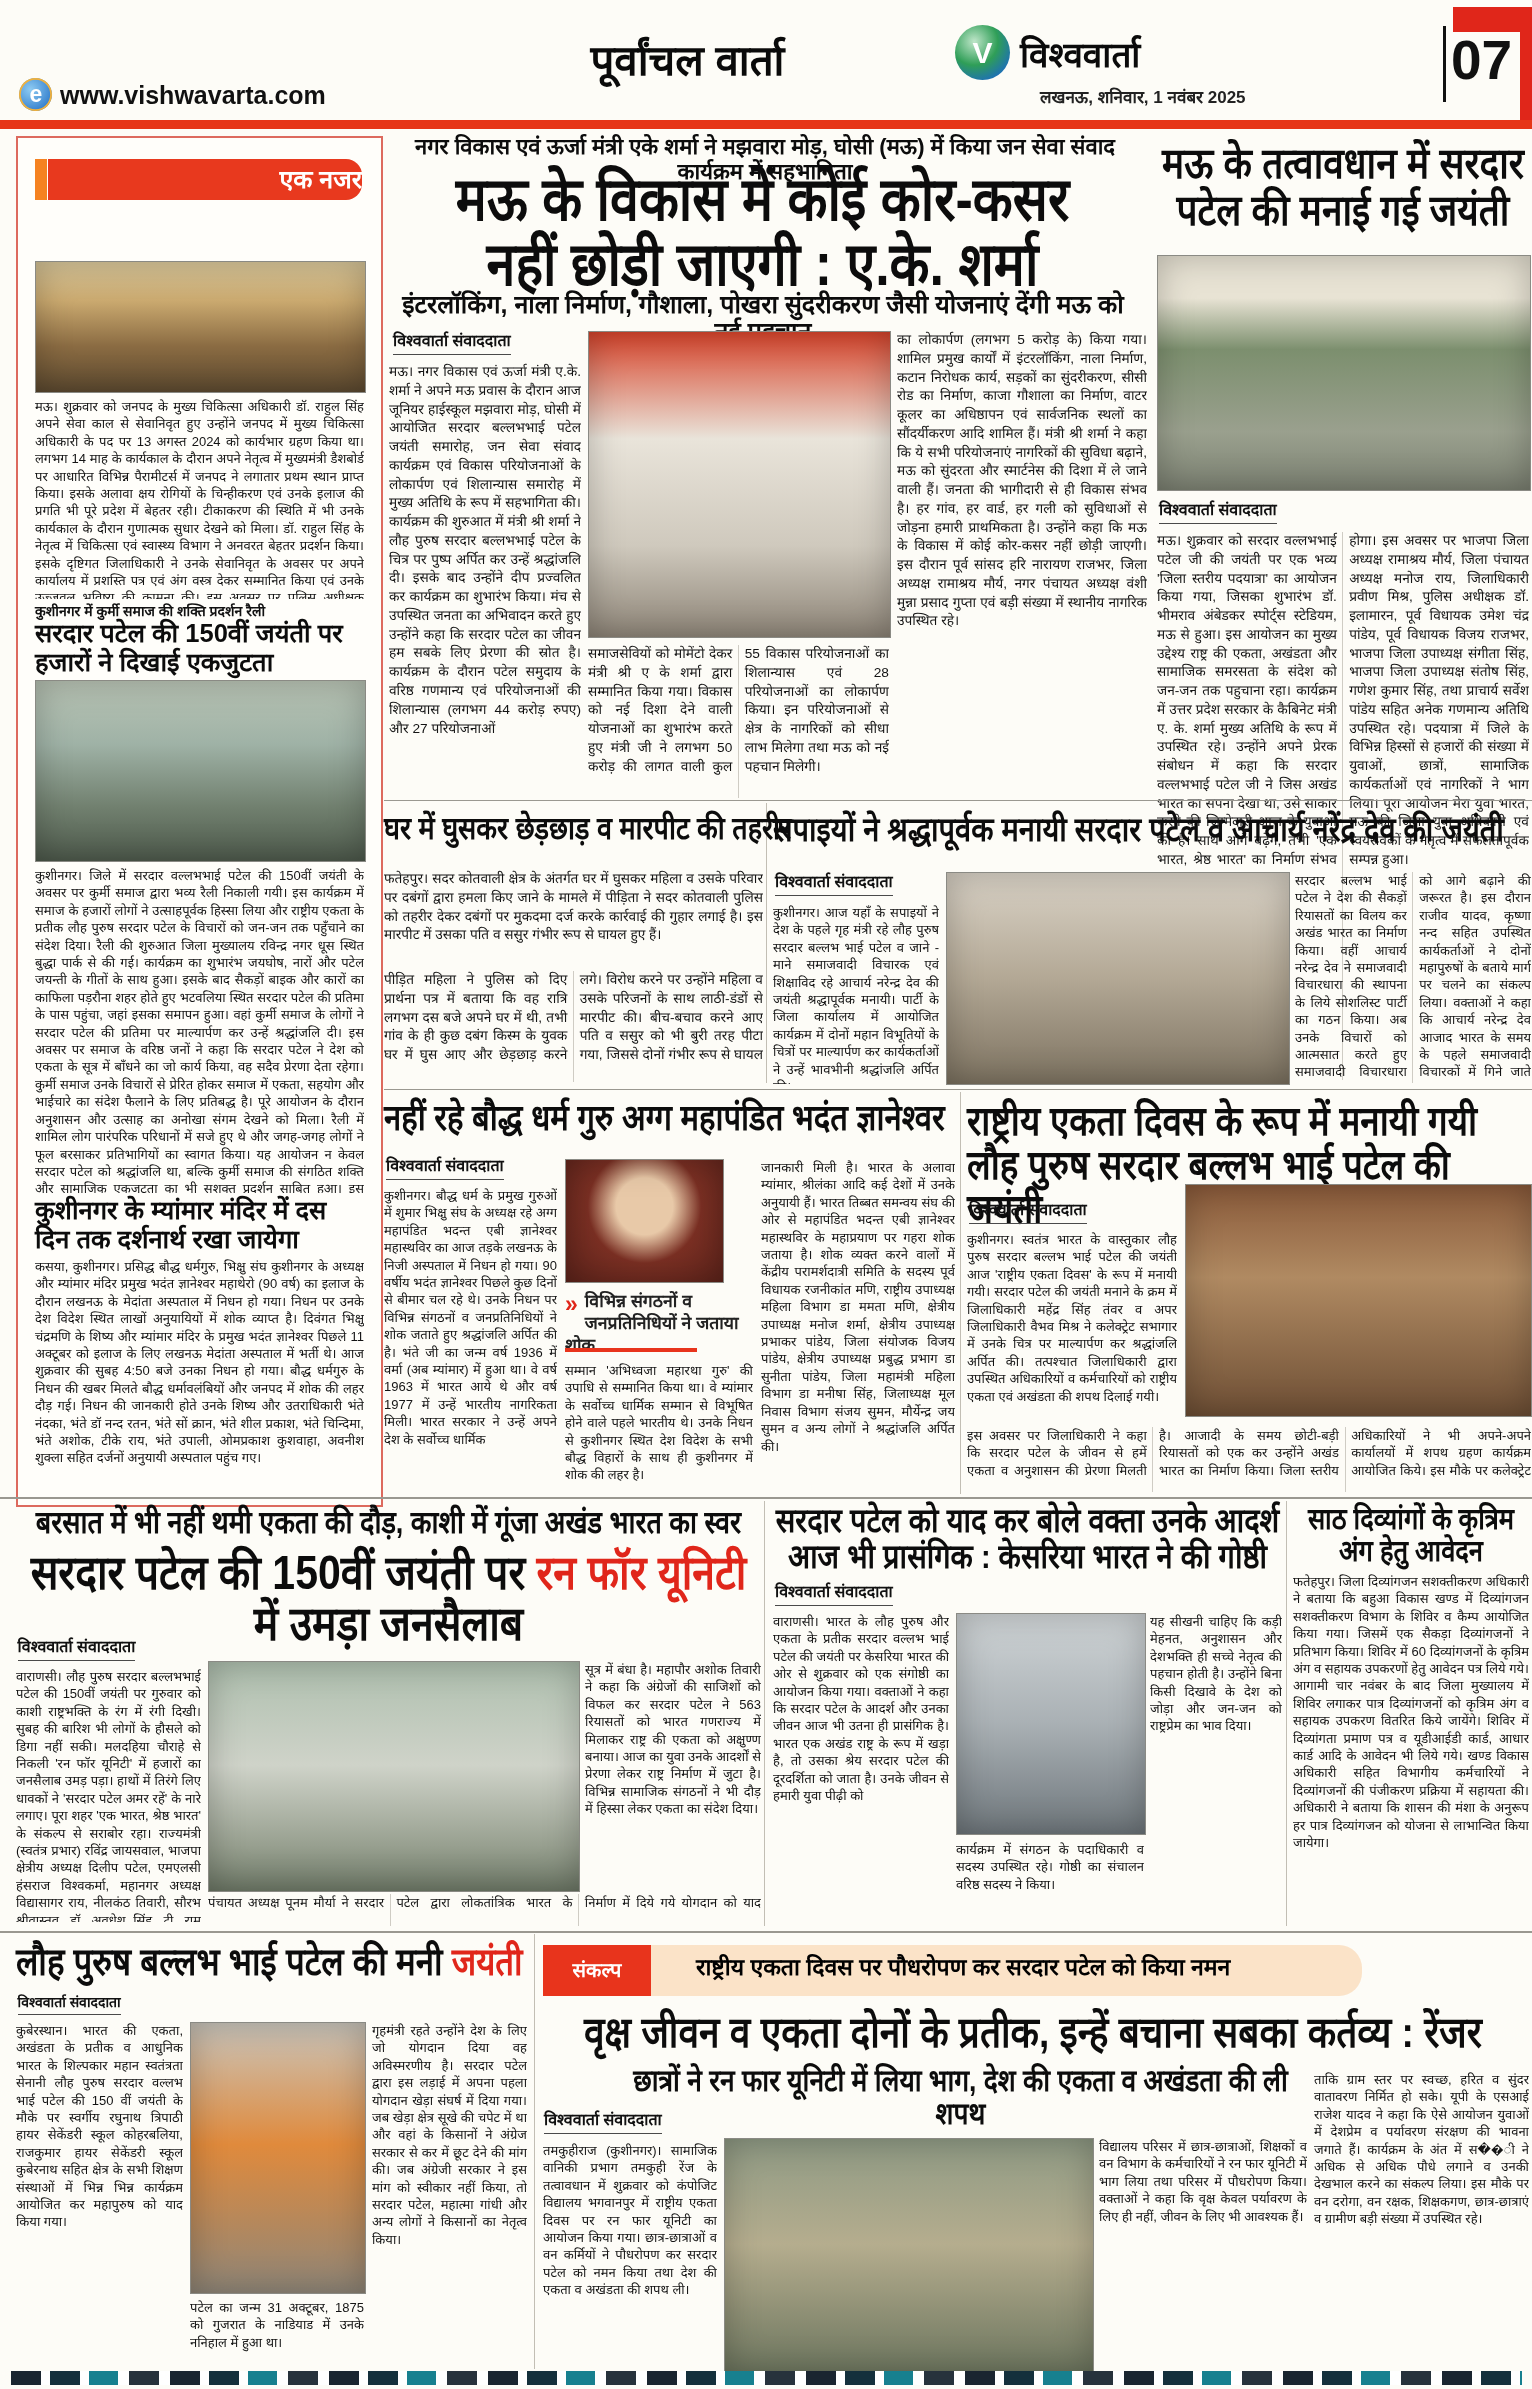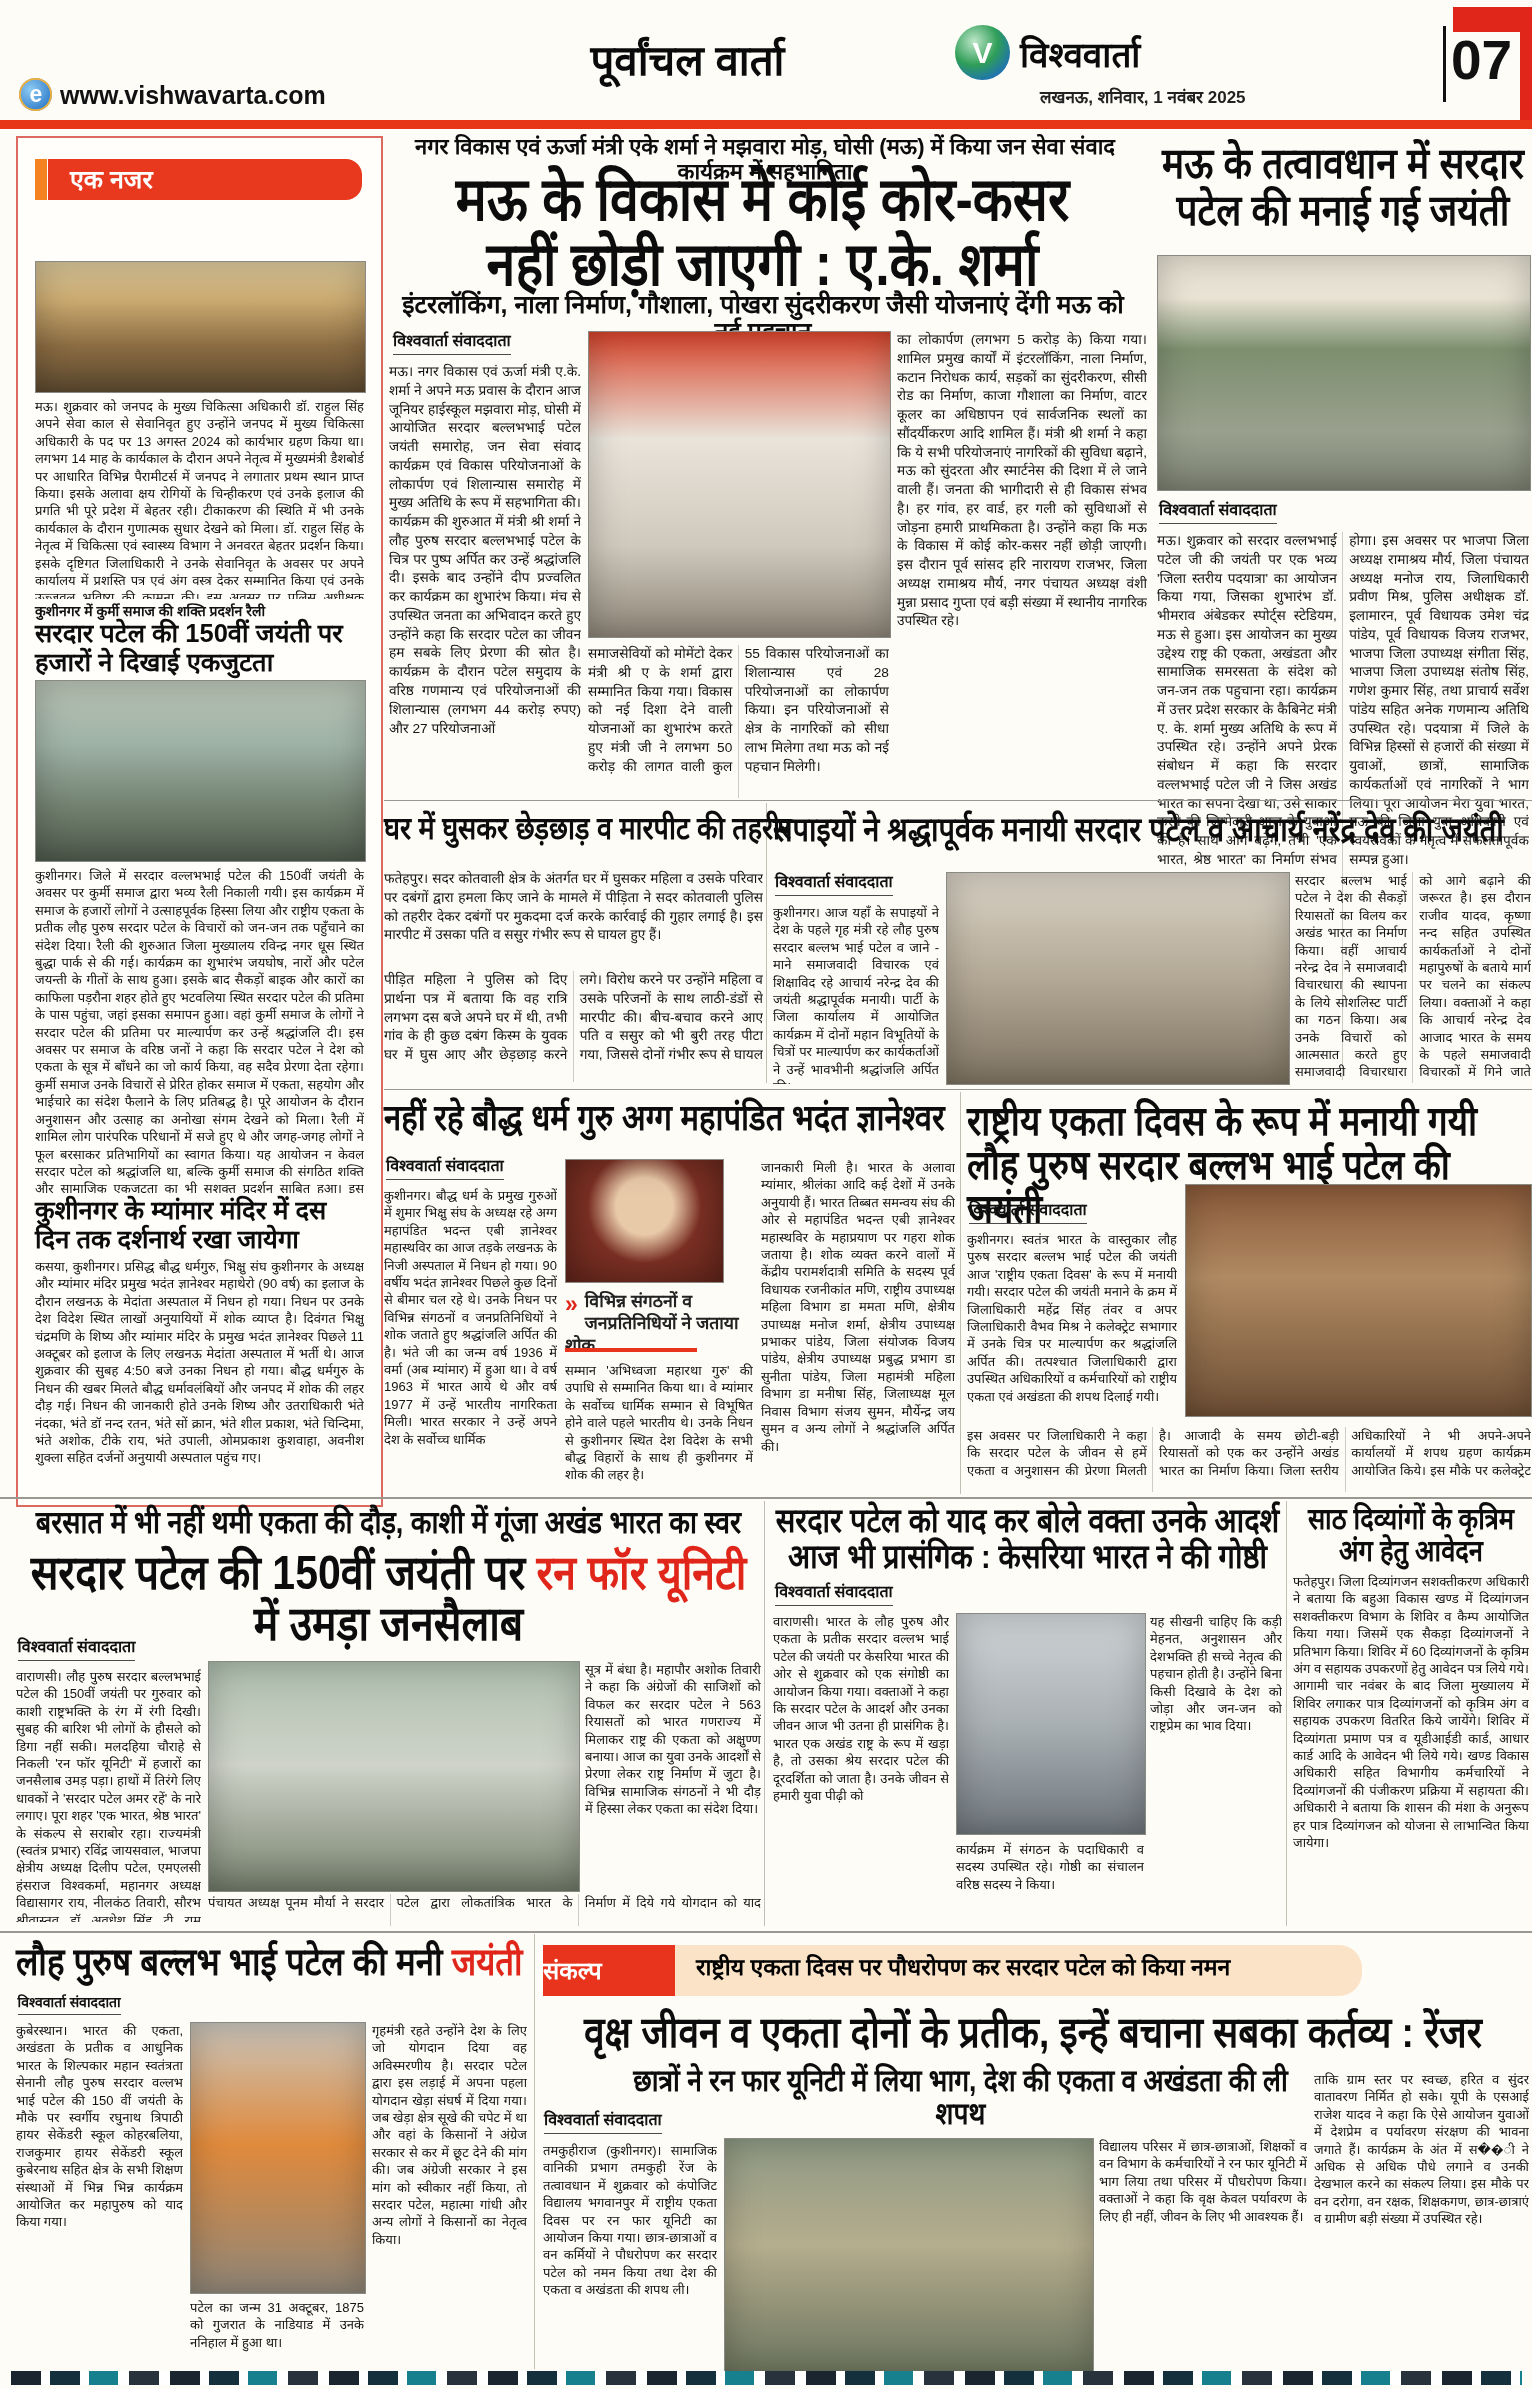--- a/index.html
+++ b/index.html
@@ -45,21 +45,21 @@
   <div class="b" style="left:1020px;top:30px;font-size:35px;font-weight:700;color:#0a0a0a;">विश्ववार्ता</div>
   <div class="b" style="left:1020px;top:85px;font-size:17px;font-weight:700;color:#222;margin-left:20px;">लखनऊ,   शनिवार, 1 नवंबर 2025</div>
   <div class="b" style="left:1443px;top:26.4px;width:2.6px;height:76px;background:#111;"></div>
   <div class="b" style="left:1453px;top:7px;width:79px;height:25px;background:#e0261a;"></div>
   <div class="b" style="left:1520px;top:7px;width:12.3px;height:116px;background:#e0261a;"></div>
   <div class="b" style="left:1451px;top:28px;font-size:55px;font-weight:700;color:#111;">07</div>
   <div class="b" style="left:0;top:120px;width:1532px;height:8.8px;background:#e63517;"></div>
 
   <div class="b" style="left:16px;top:136px;width:363px;height:1367px;border:2.6px solid #dd6a5e;background:#fffefa;"></div>
   <div class="b" style="left:35px;top:159px;width:12.3px;height:41px;background:#f58220;"></div>
-  <div class="b" style="left:48px;top:159px;width:314px;height:41px;background:#e8391e;border-radius:0 16px 16px 0;color:#fff;font-weight:700;font-size:25px;line-height:41px;padding-left:22px;box-sizing:border-box;">एक नजर</div>
+  <div class="b" style="left:48px;top:159px;width:314px;height:41px;background:#e8391e;border-radius:0 16px 16px 0;color:#fff;font-weight:700;font-size:25px;line-height:41px;padding-left:30px;box-sizing:border-box;text-align:right;">एक नजर</div>
   <div class="b ph p1" style="left:35px;top:261px;width:329px;height:130px;"></div>
   <div class="b bt bt-sm" style="left:35px;top:398px;width:329px;height:201px;">मऊ। शुक्रवार को जनपद के मुख्य चिकित्सा अधिकारी डॉ. राहुल सिंह अपने सेवा काल से सेवानिवृत हुए उन्होंने जनपद में मुख्य चिकित्सा अधिकारी के पद पर 13 अगस्त 2024 को कार्यभार ग्रहण किया था। लगभग 14 माह के कार्यकाल के दौरान अपने नेतृत्व में मुख्यमंत्री डैशबोर्ड पर आधारित विभिन्न पैरामीटर्स में जनपद ने लगातार प्रथम स्थान प्राप्त किया। इसके अलावा क्षय रोगियों के चिन्हीकरण एवं उनके इलाज की प्रगति भी पूरे प्रदेश में बेहतर रही। टीकाकरण की स्थिति में भी उनके कार्यकाल के दौरान गुणात्मक सुधार देखने को मिला। डॉ. राहुल सिंह के नेतृत्व में चिकित्सा एवं स्वास्थ्य विभाग ने अनवरत बेहतर प्रदर्शन किया। इसके दृष्टिगत जिलाधिकारी ने उनके सेवानिवृत के अवसर पर अपने कार्यालय में प्रशस्ति पत्र एवं अंग वस्त्र देकर सम्मानित किया एवं उनके उज्जवल भविष्य की कामना की। इस अवसर पर पुलिस अधीक्षक इलामारन जी ने भी मुख्य चिकित्सा अधिकारी को सम्मानित करते हुए उनके आगे के जीवन हेतु शुभकामनाएं दी।</div>
   <div class="b" style="left:35px;top:601px;width:329px;font-size:14px;font-weight:700;color:#111;">कुशीनगर में कुर्मी समाज की शक्ति प्रदर्शन रैली</div>
   <div class="b hl" style="left:35px;top:619px;width:329px;font-size:25.5px;line-height:1.12;">सरदार पटेल की 150वीं जयंती पर हजारों ने दिखाई एकजुटता</div>
   <div class="b ph p2" style="left:35px;top:680px;width:329px;height:180px;"></div>
   <div class="b bt bt-sm" style="left:35px;top:867px;width:329px;height:326px;">कुशीनगर। जिले में सरदार वल्लभभाई पटेल की 150वीं जयंती के अवसर पर कुर्मी समाज द्वारा भव्य रैली निकाली गयी। इस कार्यक्रम में समाज के हजारों लोगों ने उत्साहपूर्वक हिस्सा लिया और राष्ट्रीय एकता के प्रतीक लौह पुरुष सरदार पटेल के विचारों को जन-जन तक पहुँचाने का संदेश दिया। रैली की शुरुआत जिला मुख्यालय रविन्द्र नगर धूस स्थित बुद्धा पार्क से की गई। कार्यक्रम का शुभारंभ जयघोष, नारों और पटेल जयन्ती के गीतों के साथ हुआ। इसके बाद सैकड़ों बाइक और कारों का काफिला पड़रौना शहर होते हुए भटवलिया स्थित सरदार पटेल की प्रतिमा के पास पहुंचा, जहां इसका समापन हुआ। वहां कुर्मी समाज के लोगों ने सरदार पटेल की प्रतिमा पर माल्यार्पण कर उन्हें श्रद्धांजलि दी। इस अवसर पर समाज के वरिष्ठ जनों ने कहा कि सरदार पटेल ने देश को एकता के सूत्र में बाँधने का जो कार्य किया, वह सदैव प्रेरणा देता रहेगा। कुर्मी समाज उनके विचारों से प्रेरित होकर समाज में एकता, सहयोग और भाईचारे का संदेश फैलाने के लिए प्रतिबद्ध है। पूरे आयोजन के दौरान अनुशासन और उत्साह का अनोखा संगम देखने को मिला। रैली में शामिल लोग पारंपरिक परिधानों में सजे हुए थे और जगह-जगह लोगों ने फूल बरसाकर प्रतिभागियों का स्वागत किया। यह आयोजन न केवल सरदार पटेल को श्रद्धांजलि था, बल्कि कुर्मी समाज की संगठित शक्ति और सामाजिक एकजुटता का भी सशक्त प्रदर्शन साबित हुआ। इस कार्यक्रम में सहभागिता के रूप में विवेक पटेल, राघवेंद्र पटेल, रामनरेश पटेल, मनोज पटेल, श्यामबदन सिंह, यशवंत सिंह, बांका सिंह, मुकेश पटेल, बन्देश पटेल, मनीष पटेल, निखिल पटेल, अभिषेक पटेल, रामबहाल पटेल, गोविंद सिंह पटेल, राजेश पटेल, पवन पटेल, मोहन पटेल, अशोक पटेल, साथ साथ समाज के अन्य कई लोग मौजूद रहे।</div>
   <div class="b hl" style="left:35px;top:1196px;width:329px;font-size:25.5px;line-height:1.12;">कुशीनगर के म्यांमार मंदिर में दस दिन तक दर्शनार्थ रखा जायेगा</div>
   <div class="b bt bt-sm" style="left:35px;top:1258px;width:329px;height:218px;">कसया, कुशीनगर। प्रसिद्ध बौद्ध धर्मगुरु, भिक्षु संघ कुशीनगर के अध्यक्ष और म्यांमार मंदिर प्रमुख भदंत ज्ञानेश्वर महाथेरो (90 वर्ष) का इलाज के दौरान लखनऊ के मेदांता अस्पताल में निधन हो गया। निधन पर उनके देश विदेश स्थित लाखों अनुयायियों में शोक व्याप्त है। दिवंगत भिक्षु चंद्रमणि के शिष्य और म्यांमार मंदिर के प्रमुख भदंत ज्ञानेश्वर पिछले 11 अक्टूबर को इलाज के लिए लखनऊ मेदांता अस्पताल में भर्ती थे। आज शुक्रवार की सुबह 4:50 बजे उनका निधन हो गया। बौद्ध धर्मगुरु के निधन की खबर मिलते बौद्ध धर्मावलंबियों और जनपद में शोक की लहर दौड़ गई। निधन की जानकारी होते उनके शिष्य और उतराधिकारी भंते नंदका, भंते डॉ नन्द रतन, भंते सों क्रान, भंते शील प्रकाश, भंते चिन्दिमा, भंते अशोक, टीके राय, भंते उपाली, ओमप्रकाश कुशवाहा, अवनीश शुक्ला सहित दर्जनों अनुयायी अस्पताल पहुंच गए।</div>
 
   <div class="b hl ctr" style="left:388px;top:134px;width:754px;font-size:22px;line-height:1.15;">नगर विकास एवं ऊर्जा मंत्री एके शर्मा ने मझवारा मोड़, घोसी (मऊ) में किया जन सेवा संवाद कार्यक्रम में सहभागिता</div>
@@ -151,21 +151,21 @@
   <div class="b vr" style="left:534px;top:1934px;width:0.9px;height:435px;"></div>
 
   <div class="b hl nw cnd" style="left:16px;top:1941px;width:511px;font-size:33px;"><span>लौह पुरुष बल्लभ भाई पटेल की मनी </span><span class="red">जयंती</span></div>
   <div class="b" style="left:17.6px;top:1992px;"><span class="by" style="font-size:14px;">विश्ववार्ता संवाददाता</span></div>
   <div class="b bt bt-sm" style="left:16px;top:2022px;width:167px;height:352px;">कुबेरस्थान। भारत की एकता, अखंडता के प्रतीक व आधुनिक भारत के शिल्पकार महान स्वतंत्रता सेनानी लौह पुरुष सरदार वल्लभ भाई पटेल की 150 वीं जयंती के मौके पर स्वर्गीय रघुनाथ त्रिपाठी हायर सेकेंडरी स्कूल कोहरबलिया, राजकुमार हायर सेकेंडरी स्कूल कुबेरनाथ सहित क्षेत्र के सभी शिक्षण संस्थाओं में भिन्न भिन्न कार्यक्रम आयोजित कर महापुरुष को याद किया गया।</div>
   <div class="b ph p10" style="left:190px;top:2022px;width:174px;height:270px;"></div>
   <div class="b bt bt-sm" style="left:190px;top:2299px;width:174px;height:76px;">पटेल का जन्म 31 अक्टूबर, 1875 को गुजरात के नाडियाड में उनके ननिहाल में हुआ था।</div>
   <div class="b bt bt-sm" style="left:372px;top:2022px;width:155px;height:352px;">गृहमंत्री रहते उन्होंने देश के लिए जो योगदान दिया वह अविस्मरणीय है। सरदार पटेल द्वारा इस लड़ाई में अपना पहला योगदान खेड़ा संघर्ष में दिया गया। जब खेड़ा क्षेत्र सूखे की चपेट में था और वहां के किसानों ने अंग्रेज सरकार से कर में छूट देने की मांग की। जब अंग्रेजी सरकार ने इस मांग को स्वीकार नहीं किया, तो सरदार पटेल, महात्मा गांधी और अन्य लोगों ने किसानों का नेतृत्व किया।</div>
 
   <div class="b" style="left:543px;top:1945px;width:819px;height:51px;background:#fbe3c8;border-radius:23px;"></div>
-  <div class="b" style="left:543px;top:1945px;width:132px;height:51px;background:#e8341c;color:#fff;font-weight:700;font-size:24px;text-align:left;line-height:51px;">संकल्प</div>
+  <div class="b" style="left:543px;top:1945px;width:108px;height:51px;background:#e8341c;color:#fff;font-weight:700;font-size:20px;text-align:center;line-height:51px;">संकल्प</div>
   <div class="b hl" style="left:696px;top:1955px;width:652px;font-size:23px;color:#000000;">राष्ट्रीय एकता दिवस पर पौधरोपण कर सरदार पटेल को किया नमन</div>
 
   <div class="b hl ctr nw cnd" style="left:537px;top:2010px;width:992px;font-size:37px;">वृक्ष जीवन व एकता दोनों के प्रतीक, इन्हें बचाना सबका कर्तव्य : रेंजर</div>
   <div class="b hl ctr cnd" style="left:617px;top:2064px;width:687px;font-size:26.4px;">छात्रों ने रन फार यूनिटी में लिया भाग, देश की एकता व अखंडता की ली शपथ</div>
   <div class="b" style="left:544px;top:2108px;"><span class="by">विश्ववार्ता संवाददाता</span></div>
   <div class="b bt bt-sm" style="left:543px;top:2142px;width:174px;height:231px;">तमकुहीराज (कुशीनगर)। सामाजिक वानिकी प्रभाग तमकुही रेंज के तत्वावधान में शुक्रवार को कंपोजिट विद्यालय भगवानपुर में राष्ट्रीय एकता दिवस पर रन फार यूनिटी का आयोजन किया गया। छात्र-छात्राओं व वन कर्मियों ने पौधरोपण कर सरदार पटेल को नमन किया तथा देश की एकता व अखंडता की शपथ ली।</div>
   <div class="b ph p11" style="left:724px;top:2138px;width:368px;height:234px;"></div>
   <div class="b bt bt-sm" style="left:1099px;top:2138px;width:208px;height:234px;">विद्यालय परिसर में छात्र-छात्राओं, शिक्षकों व वन विभाग के कर्मचारियों ने रन फार यूनिटी में भाग लिया तथा परिसर में पौधरोपण किया। वक्ताओं ने कहा कि वृक्ष केवल पर्यावरण के लिए ही नहीं, जीवन के लिए भी आवश्यक हैं।</div>
   <div class="b bt bt-sm" style="left:1314px;top:2071px;width:215px;height:301px;">ताकि ग्राम स्तर पर स्वच्छ, हरित व सुंदर वातावरण निर्मित हो सके। यूपी के एसआई राजेश यादव ने कहा कि ऐसे आयोजन युवाओं में देशप्रेम व पर्यावरण संरक्षण की भावना जगाते हैं। कार्यक्रम के अंत में स��ी ने अधिक से अधिक पौधे लगाने व उनकी देखभाल करने का संकल्प लिया। इस मौके पर वन दरोगा, वन रक्षक, शिक्षकगण, छात्र-छात्राएं व ग्रामीण बड़ी संख्या में उपस्थित रहे।</div>
 

